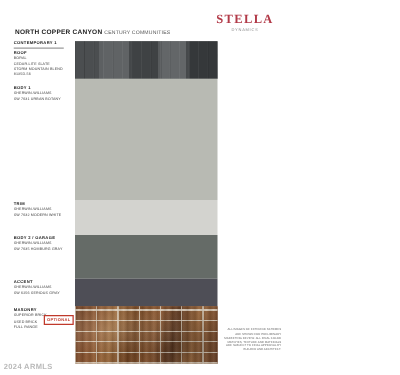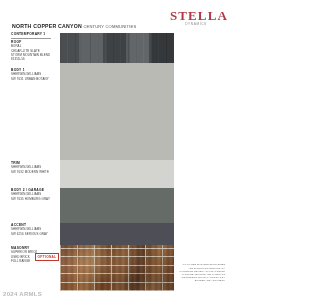--- a/index.html
+++ b/index.html
@@ -46,21 +46,21 @@
   }
   .logo-wrap {
     position: absolute;
     right: 10px;
     top: 11px;
     text-align: center;
     width: 52px;
   }
   .logo-mark {
     font-family: "Liberation Serif", serif;
-    font-size: 13px;
+    font-size: 10px;
     font-weight: bold;
     letter-spacing: 1.1px;
     color: #b23a48;
     line-height: 10px;
   }
   .logo-tag {
     font-family: "Liberation Sans", sans-serif;
     font-size: 3.2px;
     letter-spacing: 0.6px;
     color: #8a8a8a;

